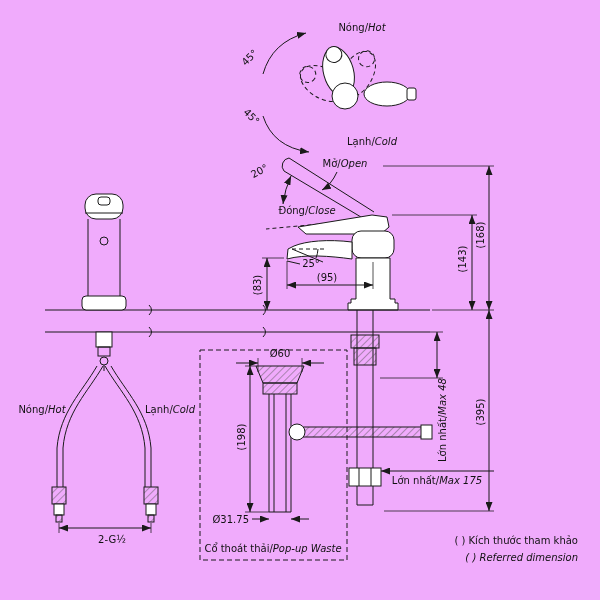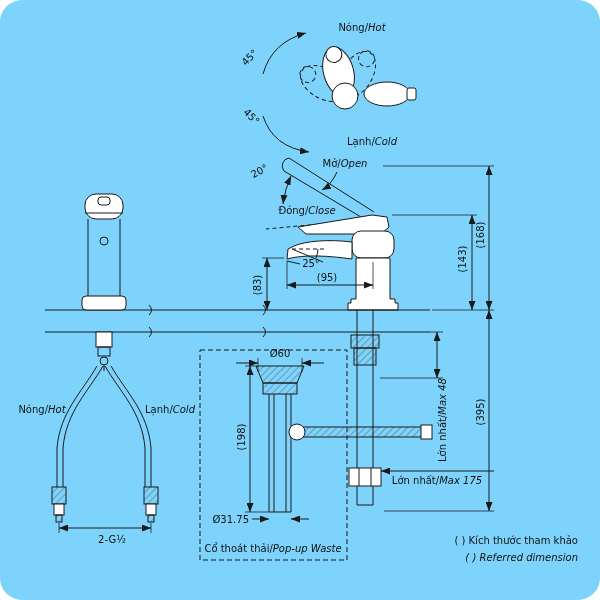--- a/index.html
+++ b/index.html
@@ -1,16 +1,16 @@
 <!DOCTYPE html>
 <html><head>
 <meta charset="utf-8">
 <style>
   html,body{margin:0;padding:0;background:#fff;}
-  .sheet{width:600px;height:600px;position:relative;background:#7dd3fc;overflow:hidden;border-radius:22px;}
+  .sheet{width:600px;height:600px;position:relative;background:#f0abfc;overflow:hidden;}
   svg{display:block;}
   text{font-family:"DejaVu Sans",sans-serif;font-size:10px;fill:#111;stroke:none;}
   .it{font-style:italic;}
 </style>
 </head>
 <body>
 
 <div class="sheet">
 <svg width="600" height="600" viewBox="0 0 600 600">
   <defs>

